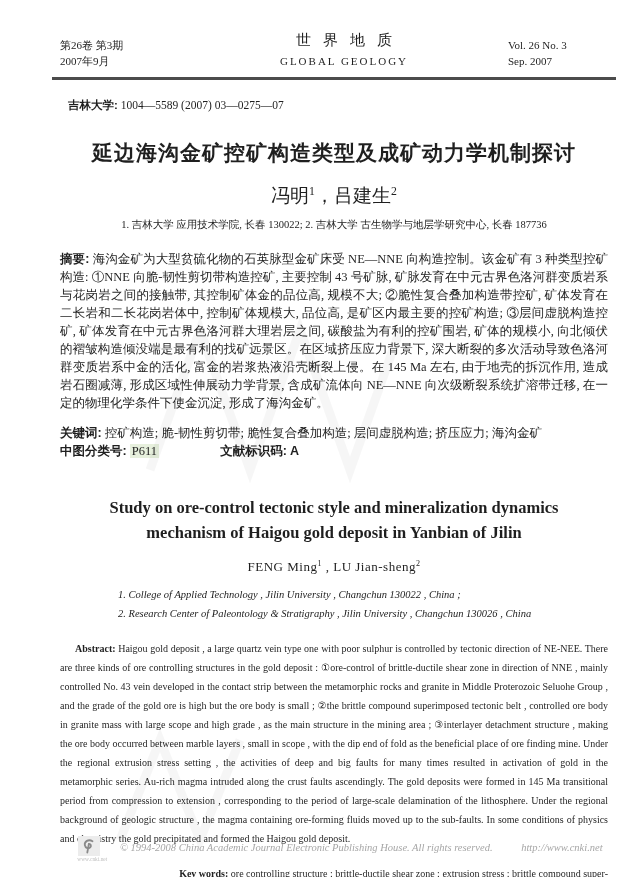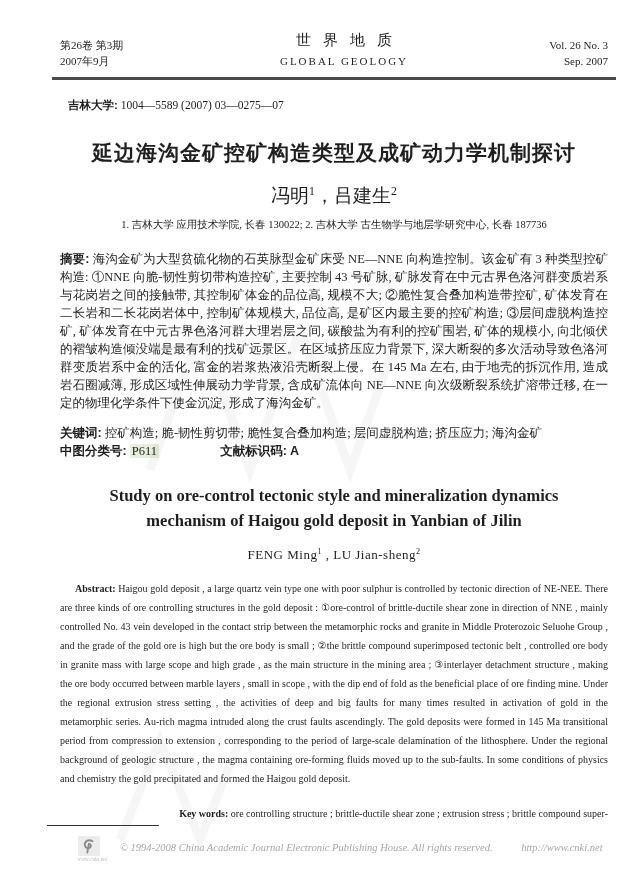--- a/index.html
+++ b/index.html
@@ -10,42 +10,42 @@
     background:#ffffff;
     overflow:hidden;
     font-family:"Liberation Serif","DejaVu Serif",serif;
     color:#1f1f1f;
     box-sizing:border-box;
     padding:30px 32px 0 60px;
   }
   
   .jheader{display:flex;justify-content:space-between;align-items:flex-end;font-size:11px;line-height:1.45;}
   .jheader .left{text-align:left;min-width:120px;}
-  .jheader .right{text-align:right;min-width:100px;}
+  .jheader .right{min-width:100px;}
   .jheader .center{text-align:center;flex:1;}
   .jt-cn{font-size:15px;letter-spacing:12px;text-indent:12px;}
   .jt-en{font-size:11px;letter-spacing:2px;margin-top:2px;}
   .header-rule{border:none;height:3px;background:#4c4c4c;margin:7px -8px 0 -8px;}
   
   .article-id{margin-top:18px;font-size:11.5px;padding-left:8px;}
   .article-id b{font-family:"Liberation Sans","DejaVu Sans",sans-serif;font-weight:700;}
   
   .title-cn{margin:26px 0 0 0;text-align:center;font-family:Liberation Serif, serif;font-size:21px;font-weight:700;letter-spacing:1px;}
   .authors-cn{margin-top:16px;text-align:center;font-size:19px;}
   .affil-cn{margin-top:9px;text-align:center;font-size:10.5px;color:#222;}
   sup{font-size:0.62em;line-height:0;}
   
   .abs-cn{margin-top:18px;font-size:12.5px;line-height:18px;text-align:justify;}
   .abs-cn b,.kw-cn b,.clc b,.dates b{font-family:"Liberation Sans","DejaVu Sans",sans-serif;font-weight:700;}
   .kw-cn{font-size:12.5px;line-height:18px;margin-top:0;}
   .clc{font-size:12.5px;line-height:18px;}
   .clc .hl{background:#e7f0dd;padding:0 2px;}
   .clc .doc-label{margin-left:58px;}
   
-  .title-en{margin:24px auto 0 auto;width:480px;text-align:center;font-size:16.5px;font-weight:700;line-height:1.5;}
+  .title-en{margin:36px auto 0 auto;width:480px;text-align:center;font-size:16.5px;font-weight:700;line-height:1.5;}
   .authors-en{margin-top:13px;text-align:center;font-size:13px;letter-spacing:0.5px;}
   .affil-en{margin:11px 0 0 58px;font-size:10.5px;font-style:italic;line-height:1.8;color:#222;}
   .abs-en{margin-top:16px;font-size:10px;line-height:19px;text-align:justify;text-indent:15px;}
   .abs-en b,.kw-en b{font-weight:700;}
   .kw-en{font-size:10px;line-height:19px;text-indent:15px;margin-top:16px;text-align:right;}
   
   .footnote-rule{width:112px;border:none;border-top:1px solid #333;margin:2px 0 4px -13px;}
   
   .footer{position:absolute;left:0;bottom:7px;width:640px;height:34px;margin-left:48px;}
   .cnki-logo{position:absolute;left:28px;top:0;width:26px;text-align:center;}
@@ -111,20 +111,24 @@
     <b class="doc-label">文献标识码:</b>
     <b>A</b>
   </div>
 
   <div class="title-en">Study on ore-control tectonic style and mineralization dynamics mechanism of Haigou gold deposit in Yanbian of Jilin</div>
 
   <div class="authors-en">
     <span>FENG Ming</span><sup>1</sup><span> , </span><span>LU Jian-sheng</span><sup>2</sup>
   </div>
 
+  <div class="affil-en">
+    <div>1.  College of Applied Technology ,  Jilin University ,  Changchun 130022 ,  China ;</div>
+    <div>2.  Research Center of Paleontology  &amp;  Stratigraphy ,  Jilin University ,  Changchun 130026 ,  China</div>
+  </div>
 
   <p class="abs-en">
     <b>Abstract:</b><span> Haigou gold deposit , a large quartz vein type one with poor sulphur is controlled by tectonic direction of NE-NEE.  There are three kinds of ore controlling structures in the gold deposit :  ①ore-control of brittle-ductile shear zone in direction of NNE , mainly controlled No. 43 vein developed in the contact strip between the metamorphic rocks and granite in Middle Proterozoic Seluohe Group , and the grade of the gold ore is high but the ore body is small ;  ②the brittle compound superimposed tectonic belt , controlled ore body in granite mass with large scope and high grade , as the main structure in the mining area ;  ③interlayer detachment structure , making the ore body occurred between marble layers , small in scope , with the dip end of fold as the beneficial place of ore finding mine.  Under the regional extrusion stress setting , the activities of deep and big faults for many times resulted in activation of gold in the metamorphic series.  Au-rich magma intruded along the crust faults ascendingly.  The gold deposits were formed in 145 Ma transitional period from compression to extension , corresponding to the period of large-scale delamination of the lithosphere.  Under the regional background of geologic structure , the magma containing ore-forming fluids moved up to the sub-faults.  In some conditions of physics and chemistry the gold precipitated and formed the  Haigou gold deposit.</span>
   </p>
 
   <div class="kw-en">
     <b>Key words:</b><span> ore controlling structure ; brittle-ductile shear zone ; extrusion stress ; brittle compound super-</span>
   </div>
 
   <hr class="footnote-rule">

